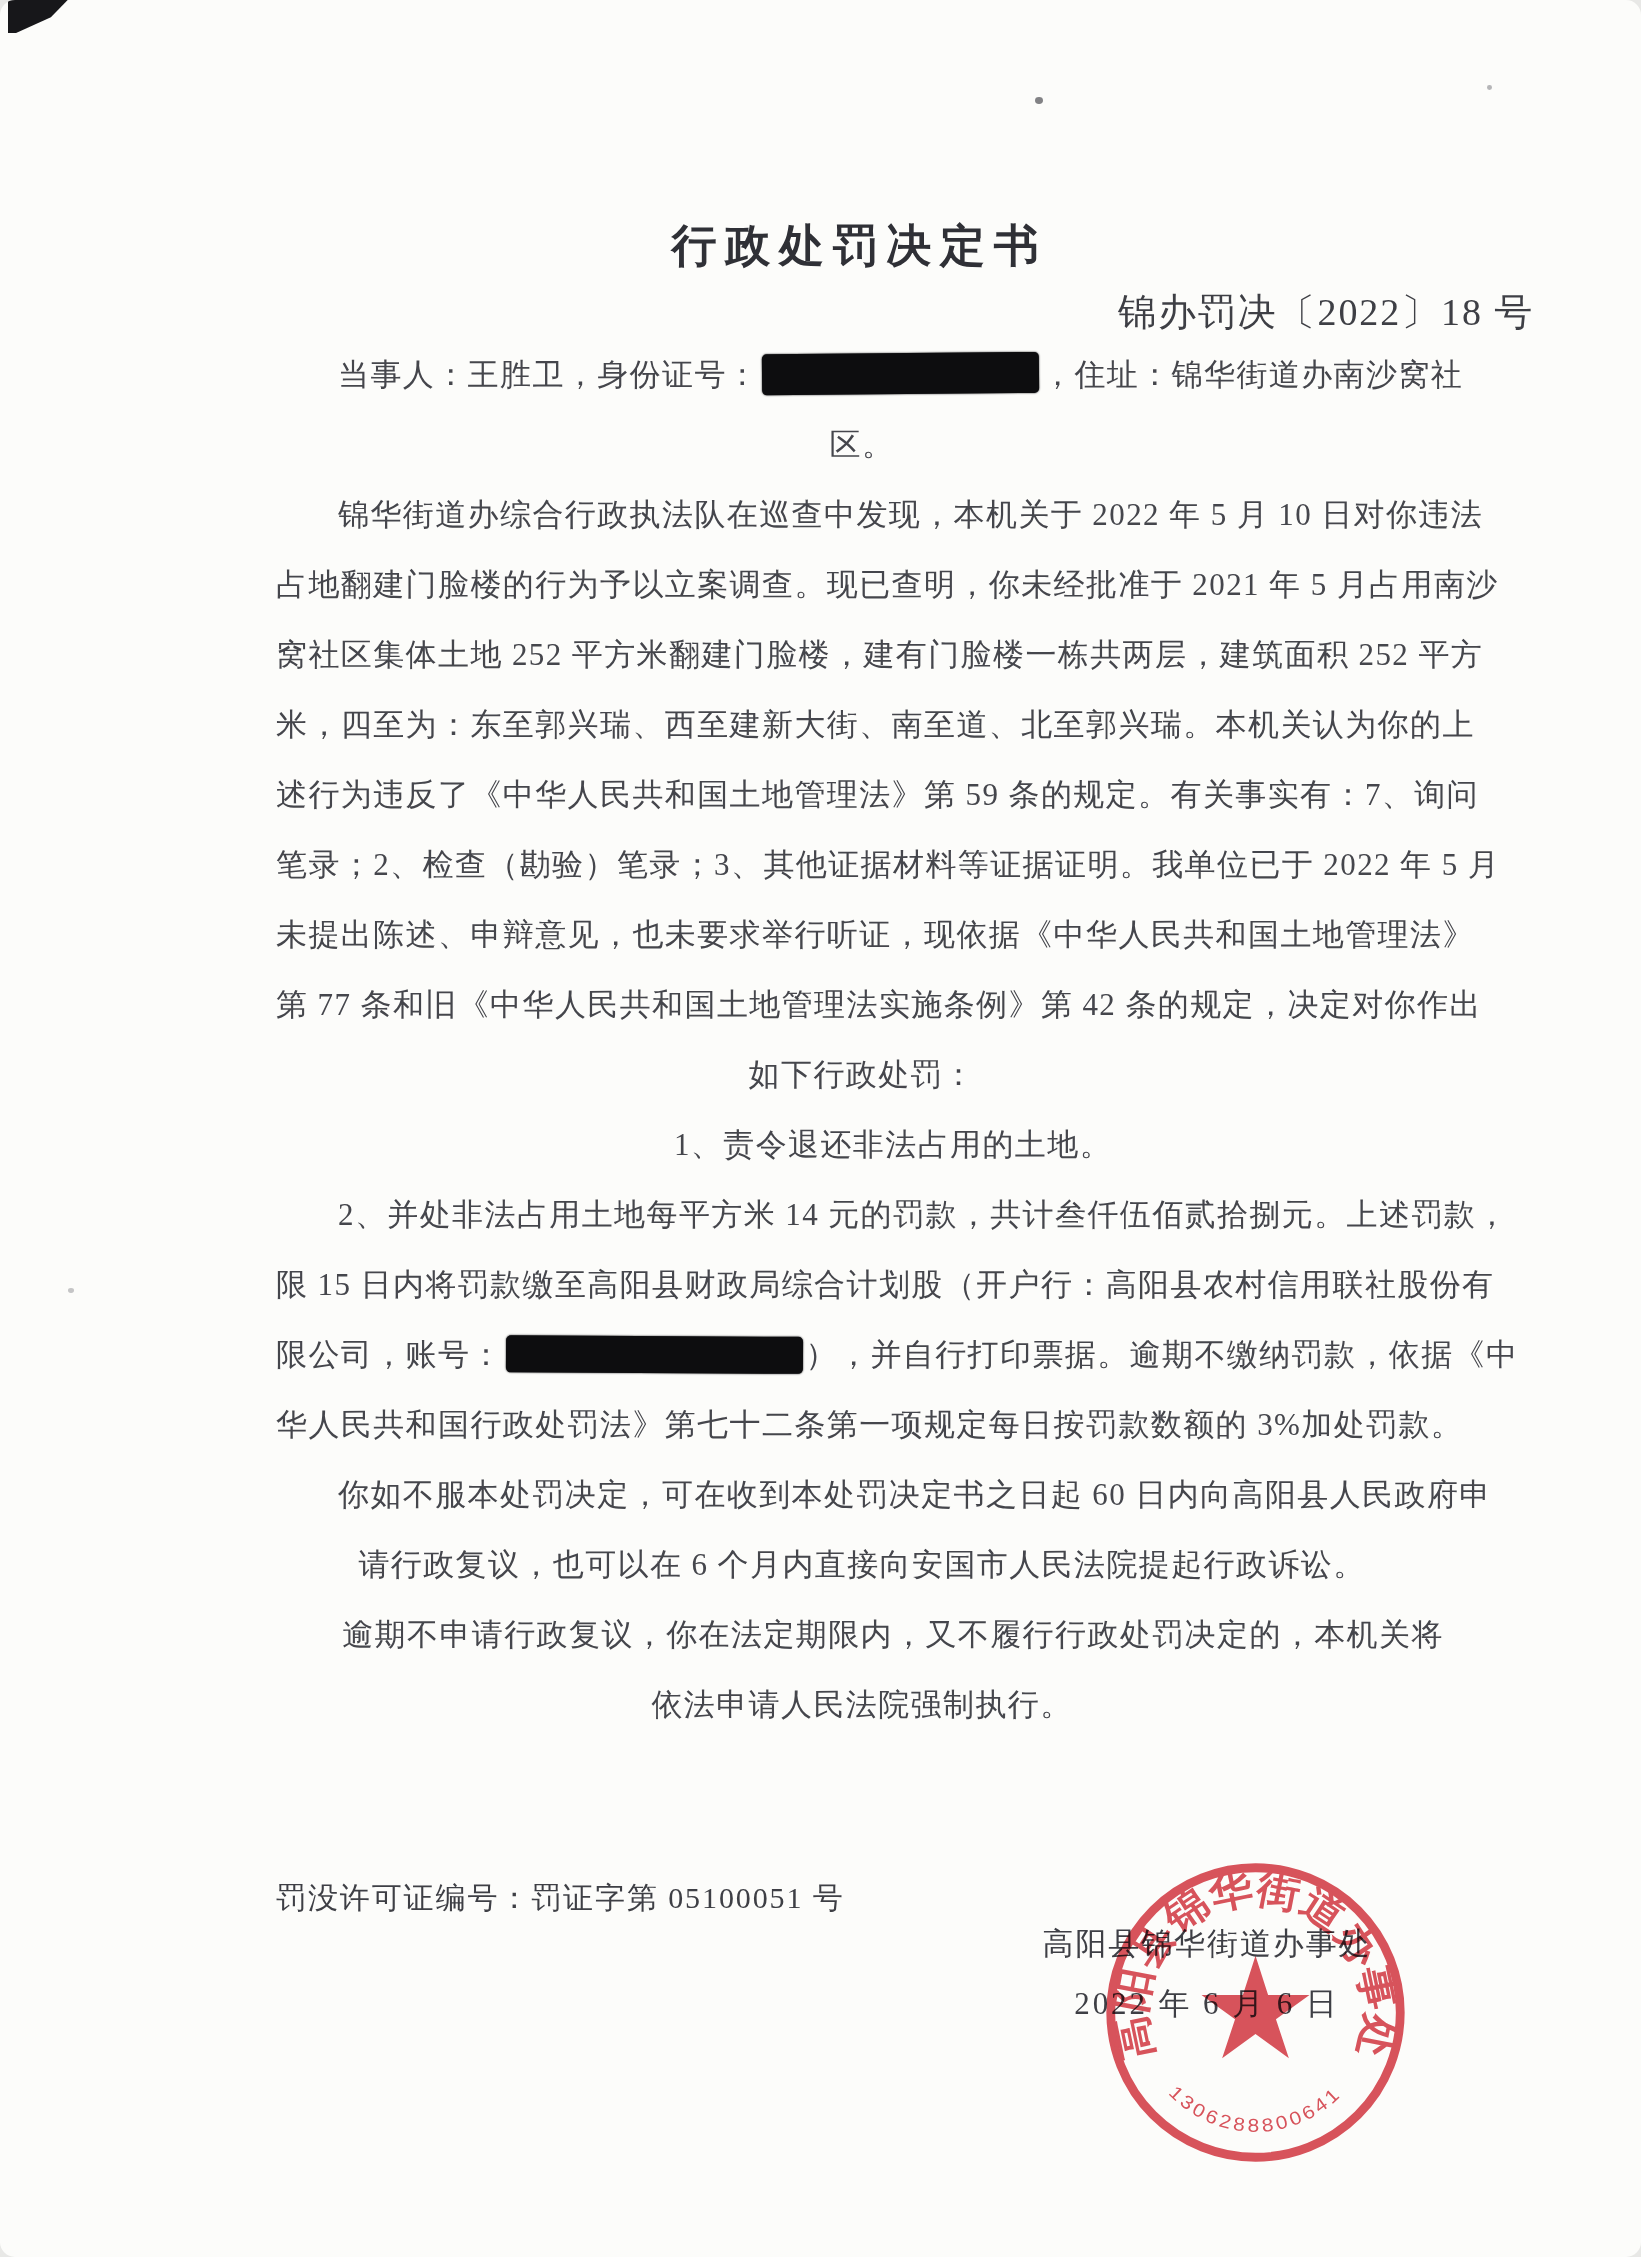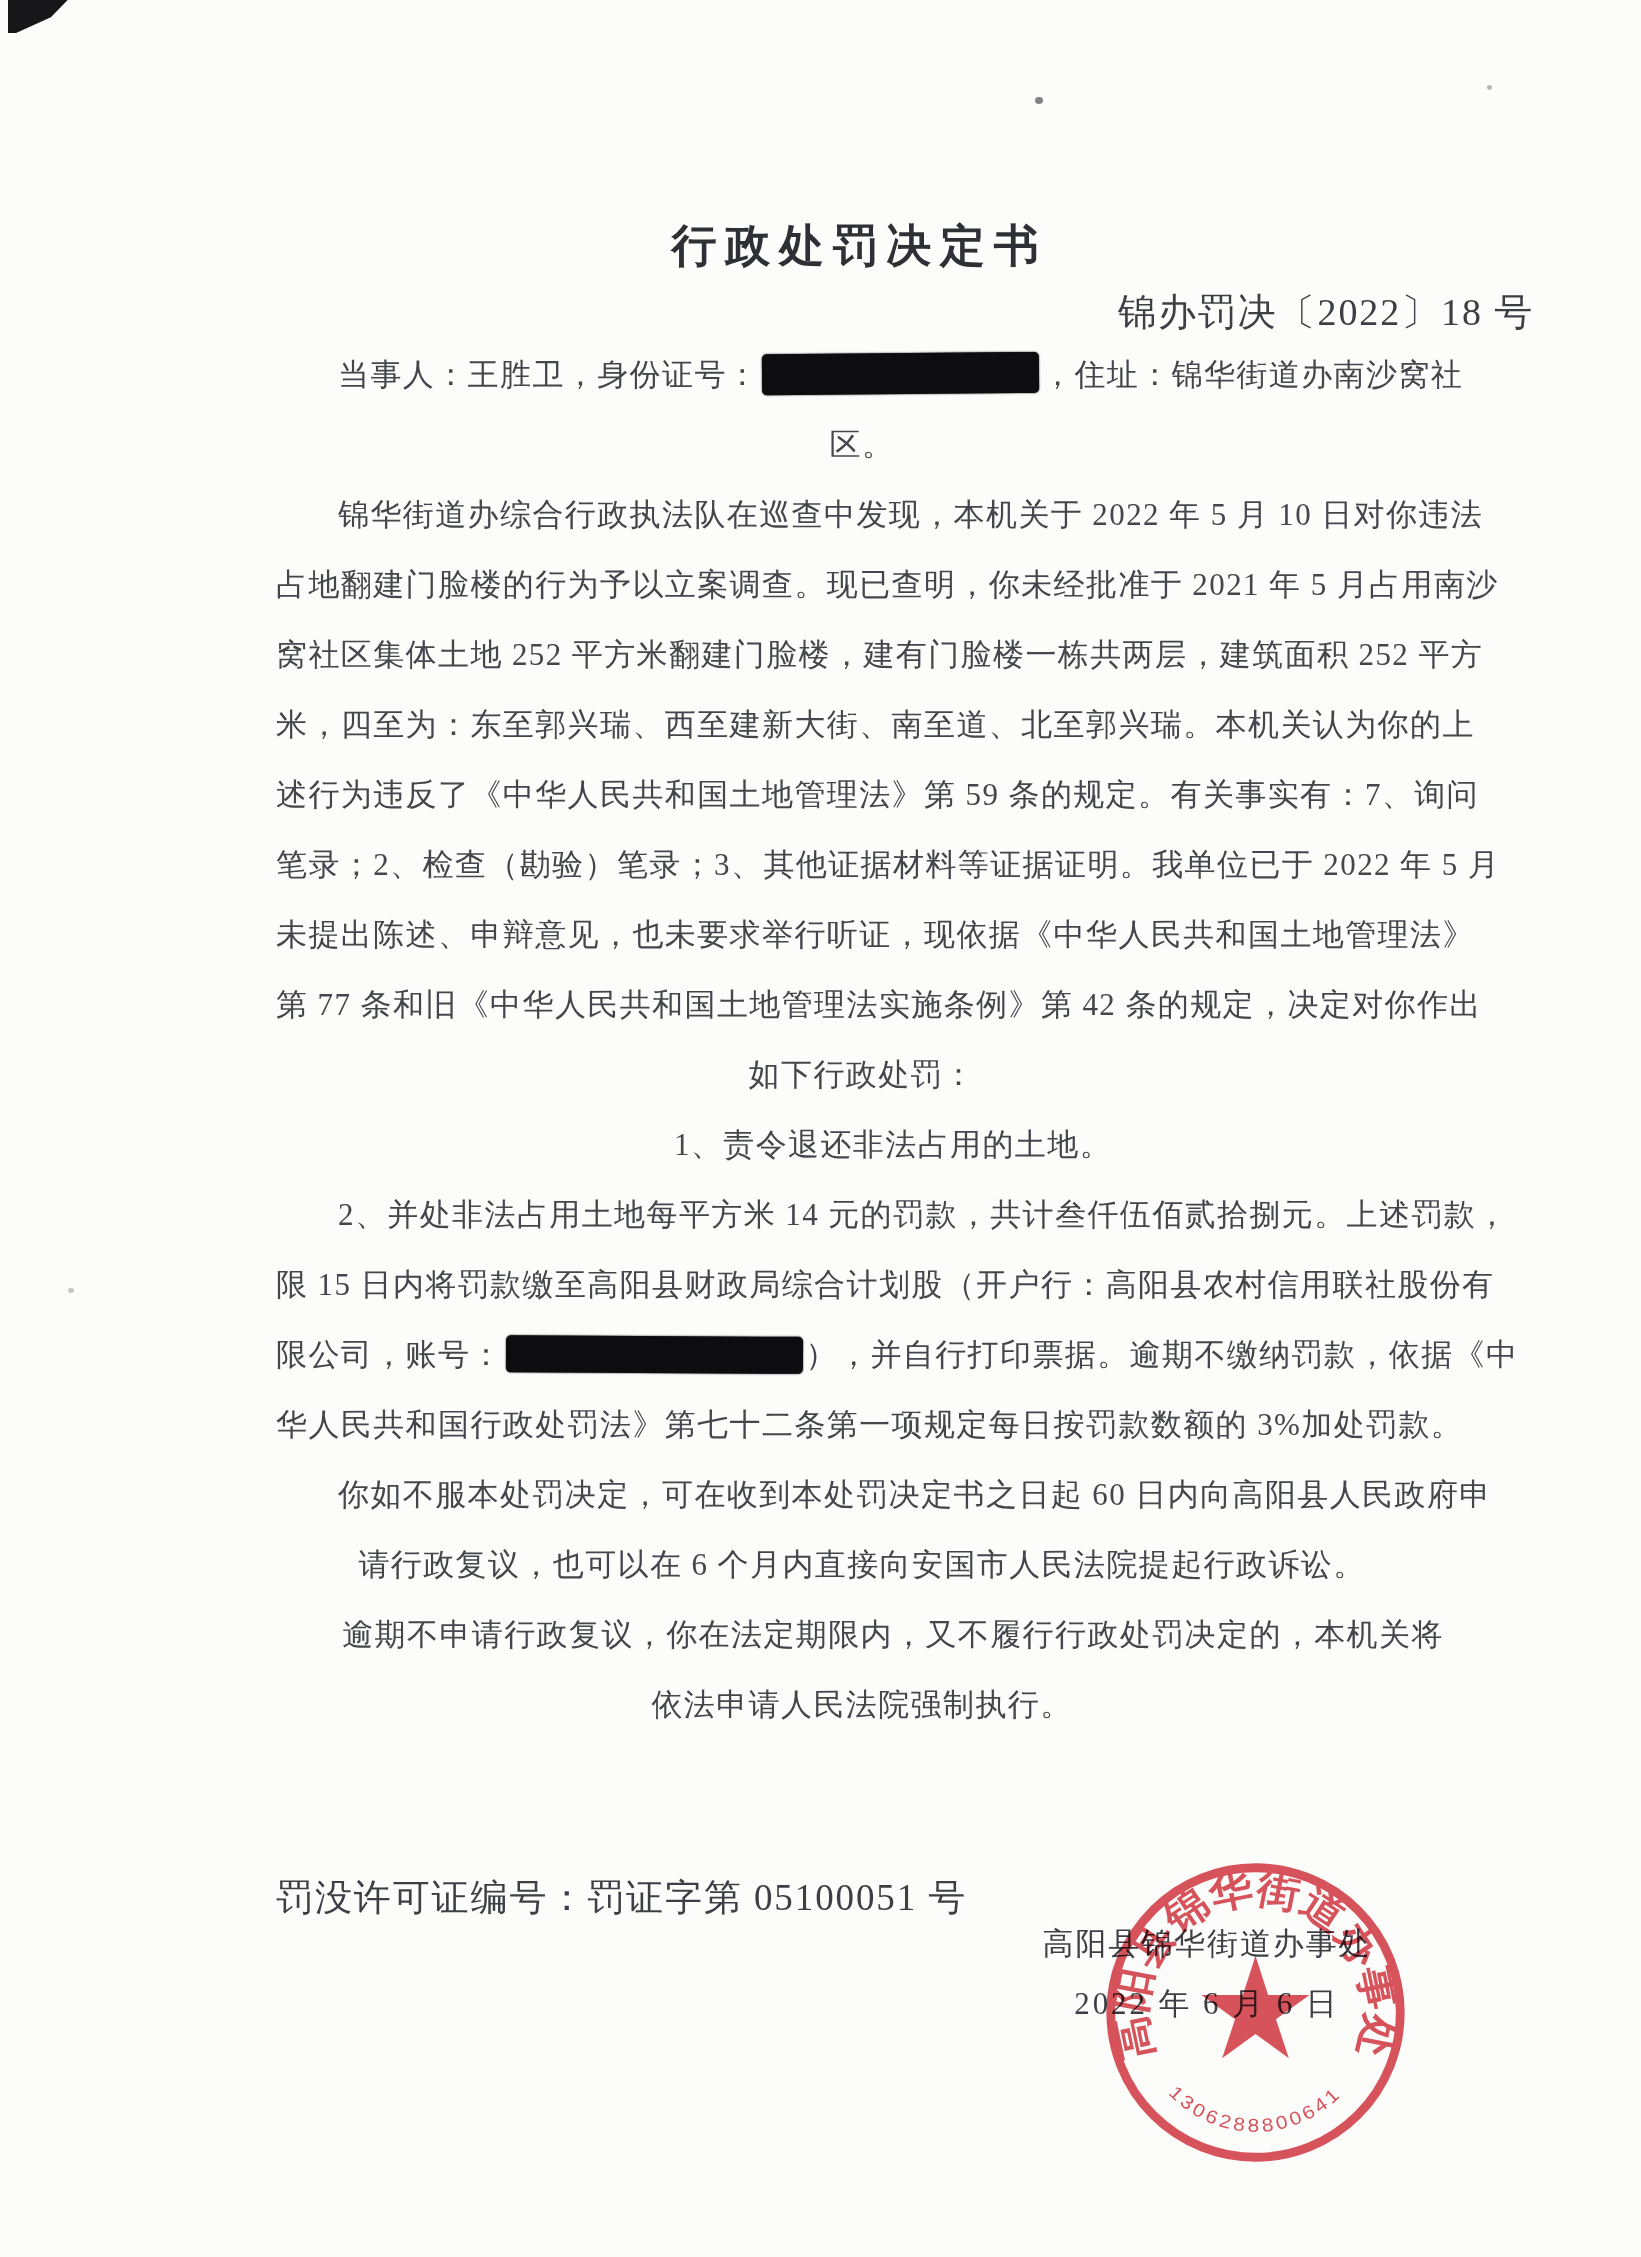--- a/index.html
+++ b/index.html
@@ -1,19 +1,19 @@
 <!DOCTYPE html>
 <html><head>
 <meta charset="utf-8">
 <style>
   html,body{margin:0;padding:0;background:#e8e8e6;}
   .page{
     position:relative;width:1641px;height:2257px;margin:0 auto;
     background:#fcfcfa;overflow:hidden;
-    font-family:"Liberation Serif",serif;color:#45464c;
+    font-family:"Liberation Serif",serif;color:#45464c;border-radius:15px;
   }
   
   .title{
     position:absolute;top:216px;left:290px;width:1139px;text-align:center;
     font-family:"Liberation Sans",sans-serif;font-weight:700;
     font-size:45px;letter-spacing:8.7px;color:#2f3036;
   }
   .docnum{
     position:absolute;top:287px;left:1118px;
     font-size:38px;letter-spacing:1.9px;color:#3e3f45;
@@ -28,21 +28,21 @@
   .redact{
     display:inline-block;vertical-align:middle;background:#0d0d0f;
     border-radius:4.8px;margin:0 2.9px;transform:translateY(-3.9px) rotate(-0.5deg);
     box-shadow:0 0 1.9px #0d0d0f;
   }
   .redact-id{width:277px;height:41px;}
   .redact-acct{width:297px;height:37px;transform:translateY(-2.9px) rotate(0.3deg);}
   
   .license{
     position:absolute;top:1863px;left:276px;height:70px;line-height:70px;
-    font-size:37px;letter-spacing:1.9px;color:#3e3f45;
+    font-size:30px;letter-spacing:1.9px;color:#3e3f45;
   }
   .sig-agency{
     position:absolute;top:1923px;left:1004px;width:406px;text-align:center;
     font-size:31px;letter-spacing:1.9px;color:#3e3f45;
   }
   .sig-date{
     position:absolute;top:1983px;left:1004px;width:406px;text-align:center;
     font-size:31px;letter-spacing:2.9px;color:#3e3f45;
   }
   

